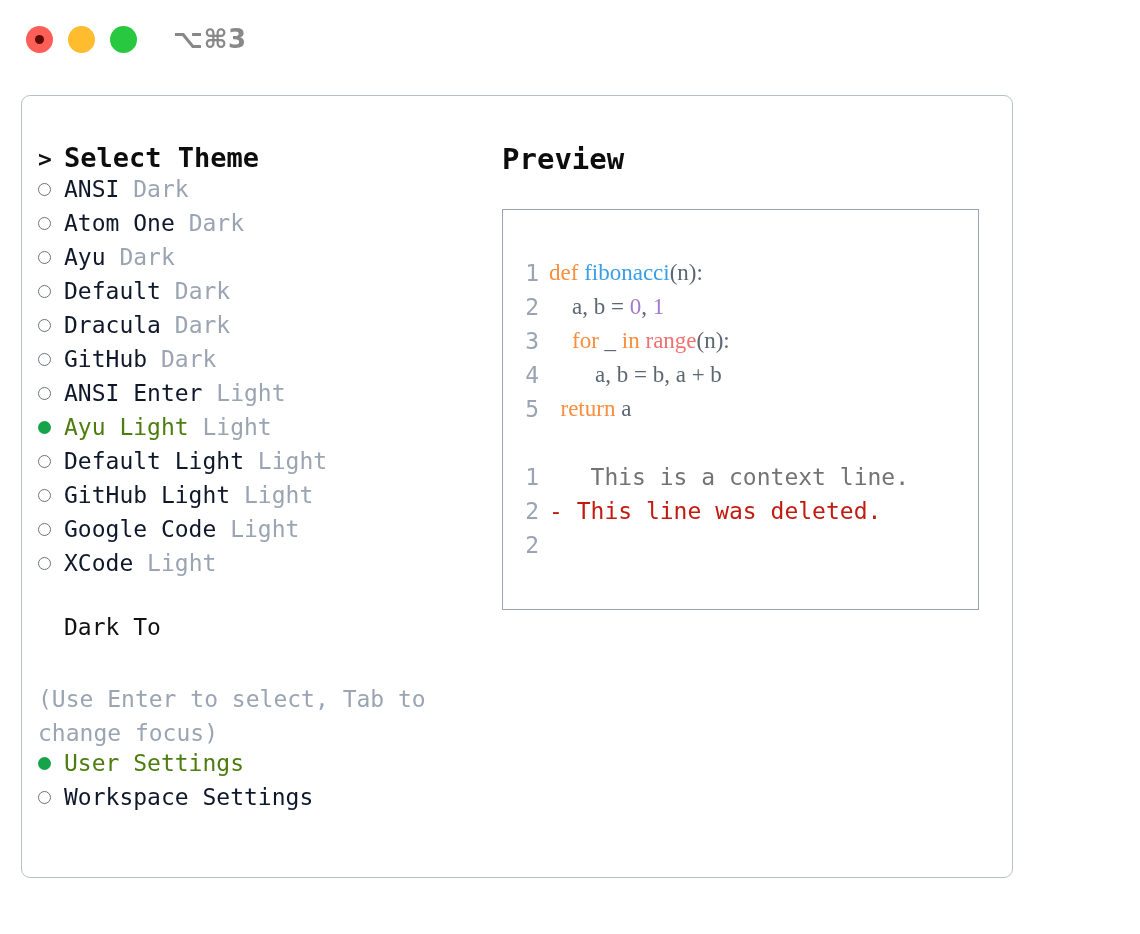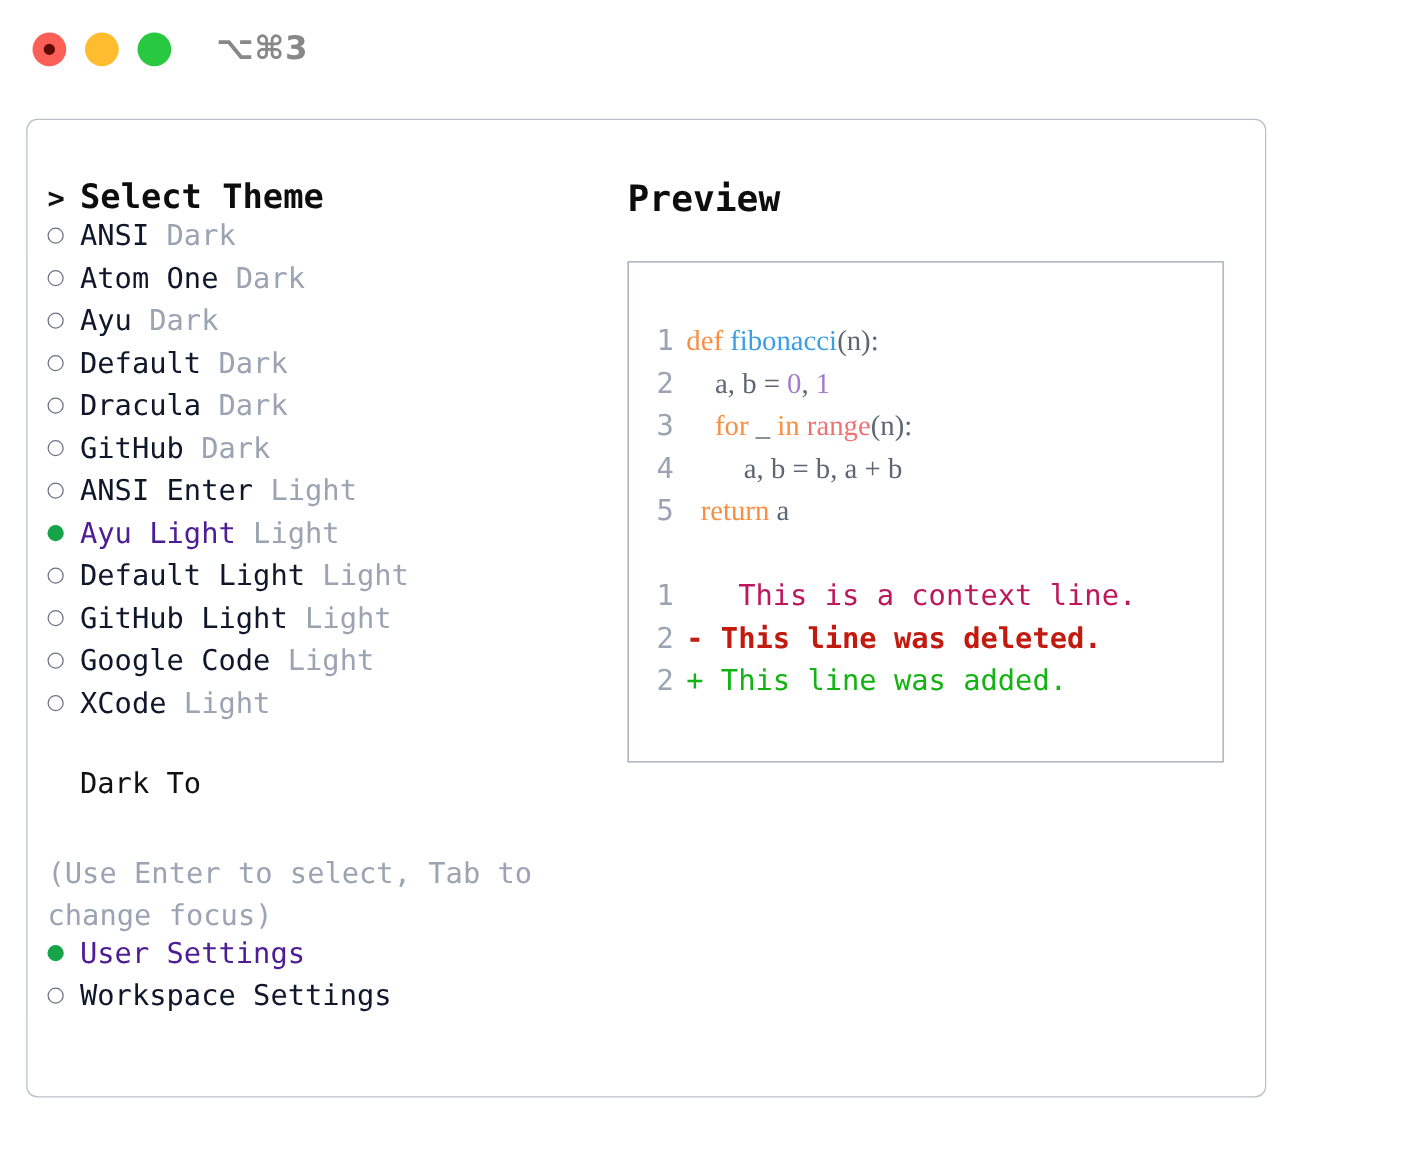--- a/index.html
+++ b/index.html
@@ -125,21 +125,21 @@
   #section-title-theme {
     font-size: 27px;
     font-weight: 700;
     color: #0d0d0d;
   }
   #section-title-apply {
     font-size: 23px;
     color: #111111;
   }
   .item-label   { color: #0f172a; }
-  .item-label.selected { color: #4c1d95; text-align: center; }
+  .item-label.selected { color: #4d7c0f; text-align: center; }
   .item-suffix  { color: #9aa4b2; }
   .spacer-md { height: 30px; }
 
   #hint {
     margin-top: 34px;
     font-size: 23px;
     line-height: 34px;
     color: #9aa4b2;
     width: 400px;
   }
@@ -184,22 +184,22 @@
   .code-blank { height: 34px; }
 
   
   .tok-kw     { color: #FA8D3E; }
   .tok-fn     { color: #399EE6; }
   .tok-num    { color: #A37ACC; }
   .tok-builtin{ color: #F07171; }
   .tok-plain  { color: #5c6773; }
   .tok-punct  { color: #5c6773; }
 
-  .diff-context { color: #be185d; }
-  .diff-del     { color: #C21A0F; font-weight: bold; }
+  .diff-context { color: #737373; }
+  .diff-del     { color: #C21A0F; }
   .diff-add     { color: #12B312; }
 </style>
 </head>
 <body>
 
 <div id="window">
 
   <div id="titlebar">
     <div class="traffic-lights">
       <span class="dot dot-red"></span>
@@ -257,19 +257,19 @@
             <div class="code-line"><span class="gutter">1</span><span class="code-text"><span class="tok-kw">def </span><span class="tok-fn">fibonacci</span><span class="tok-punct">(n):</span></span></div>
             <div class="code-line"><span class="gutter">2</span><span class="code-text"><span class="tok-plain">    a, b = </span><span class="tok-num">0</span><span class="tok-plain">, </span><span class="tok-num">1</span></span></div>
             <div class="code-line"><span class="gutter">3</span><span class="code-text"><span class="tok-plain">    </span><span class="tok-kw">for</span><span class="tok-plain"> _ </span><span class="tok-kw">in</span><span class="tok-plain"> </span><span class="tok-builtin">range</span><span class="tok-punct">(n):</span></span></div>
             <div class="code-line"><span class="gutter">4</span><span class="code-text"><span class="tok-plain">        a, b = b, a + b</span></span></div>
             <div class="code-line"><span class="gutter">5</span><span class="code-text"><span class="tok-plain">  </span><span class="tok-kw">return</span><span class="tok-plain"> a</span></span></div>
           </div>
         <div class="code-blank"></div>
         <div id="diff-block">
             <div class="code-line"><span class="gutter">1</span><span class="diff-context">   This is a context line.</span></div>
             <div class="code-line"><span class="gutter">2</span><span class="diff-del">- This line was deleted.</span></div>
-            <div class="code-line"><span class="gutter">2</span><span class="diff-add">+ This line was added.</span></div>
+            <div class="code-line"><span class="gutter">2</span></div>
           </div>
       </div>
     </div>
 
   </div>
 </div>
 
 </body></html>

